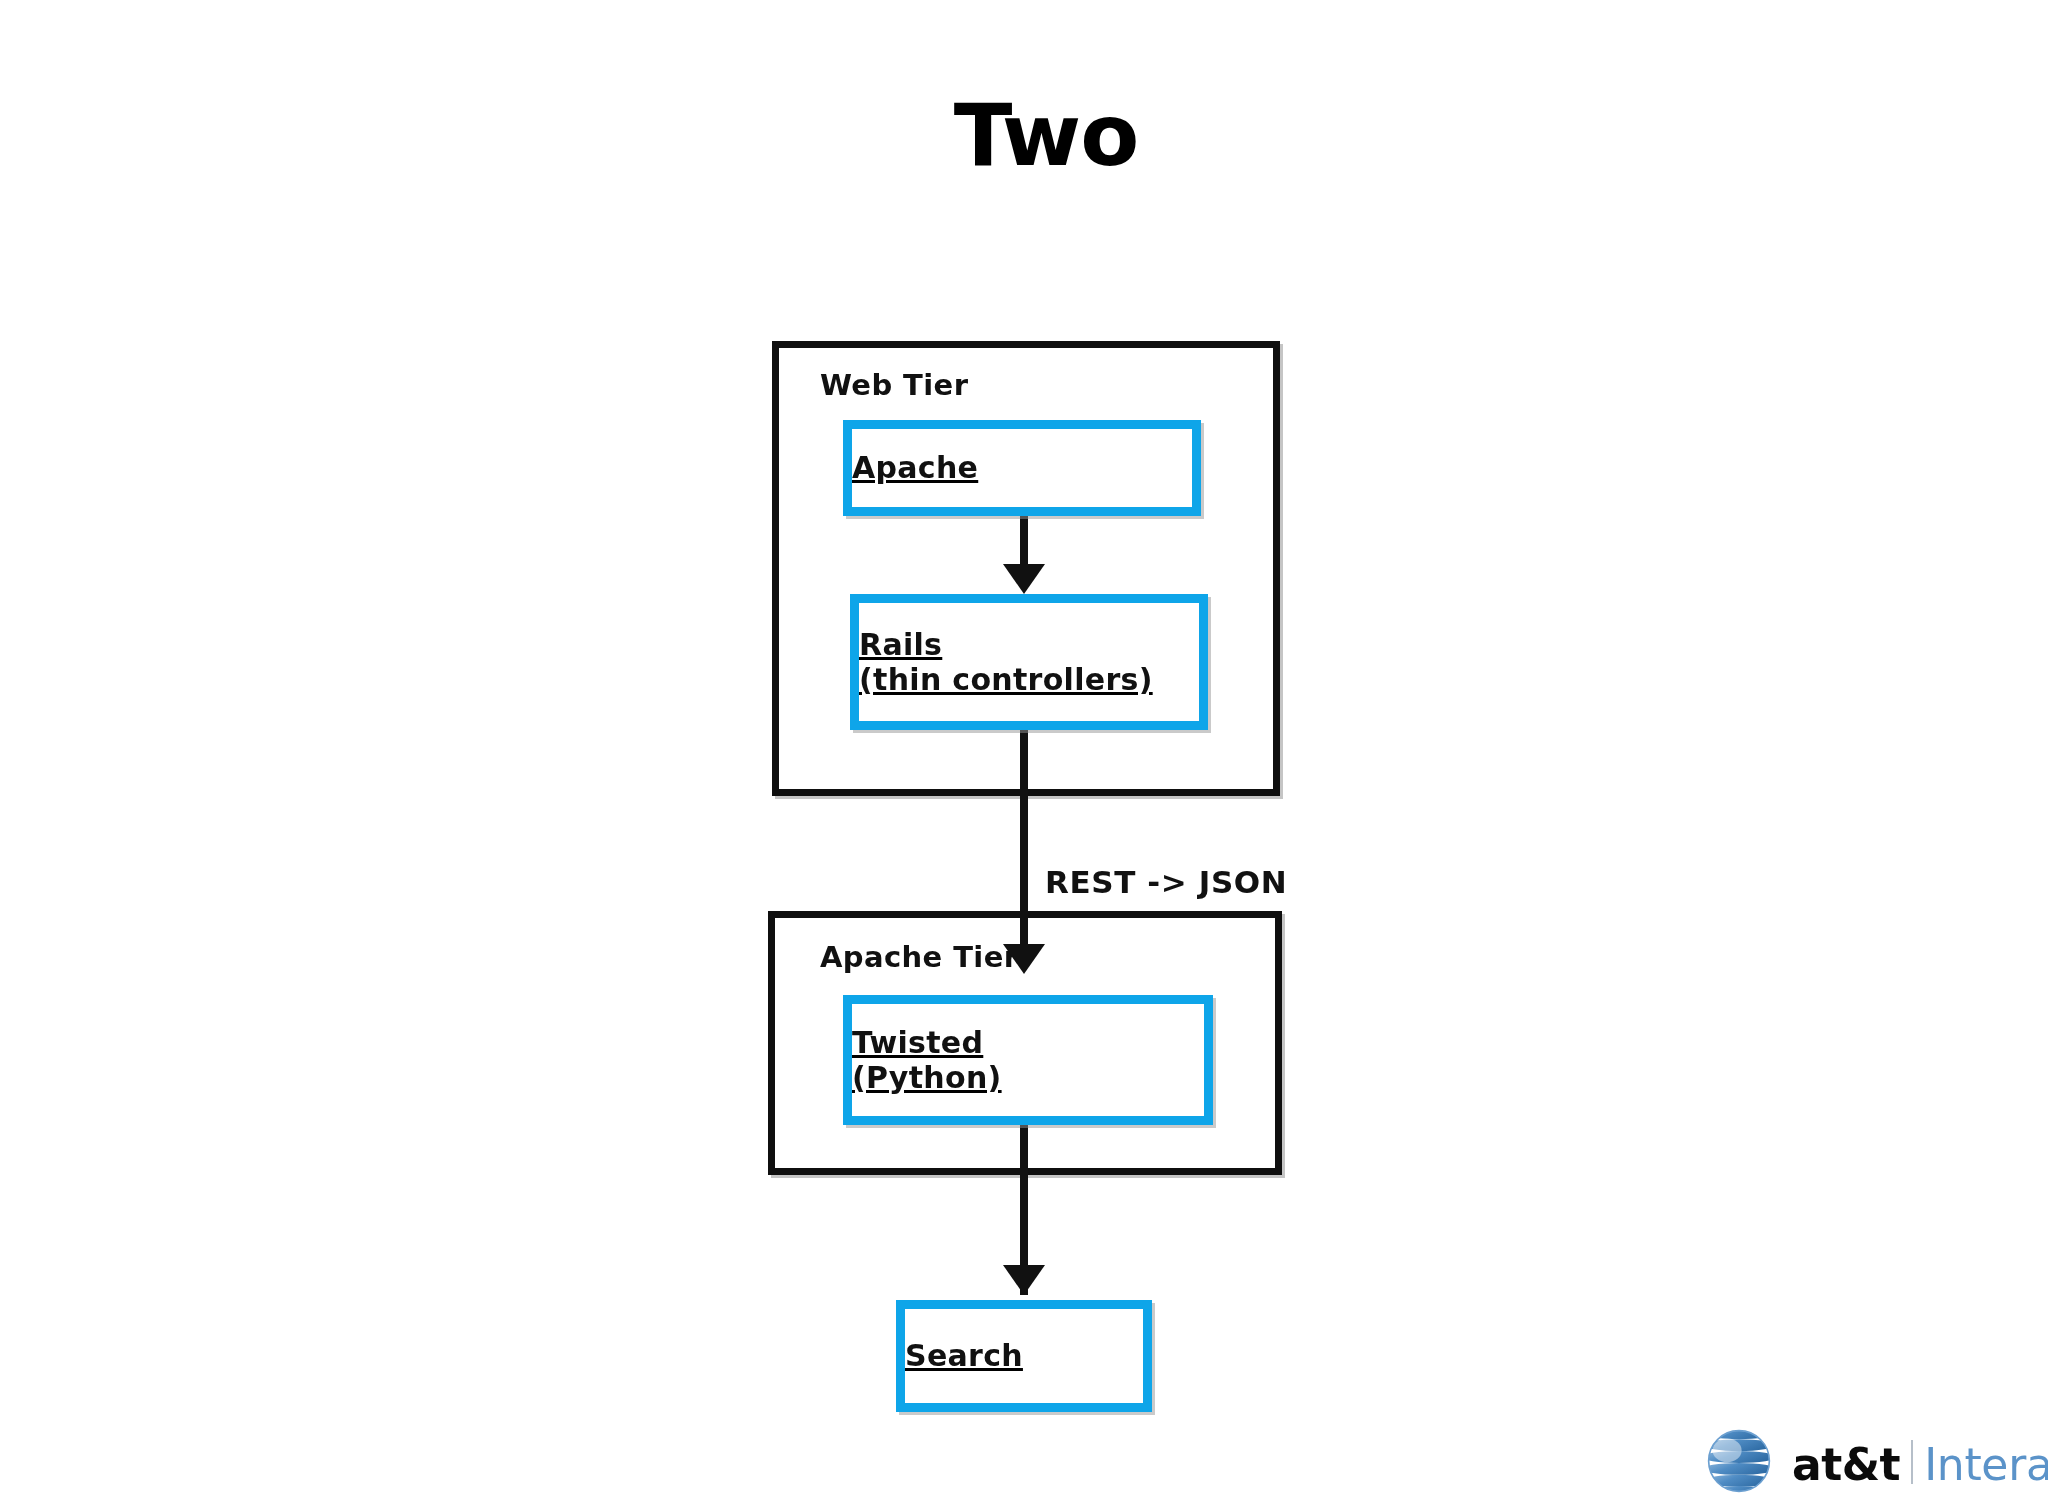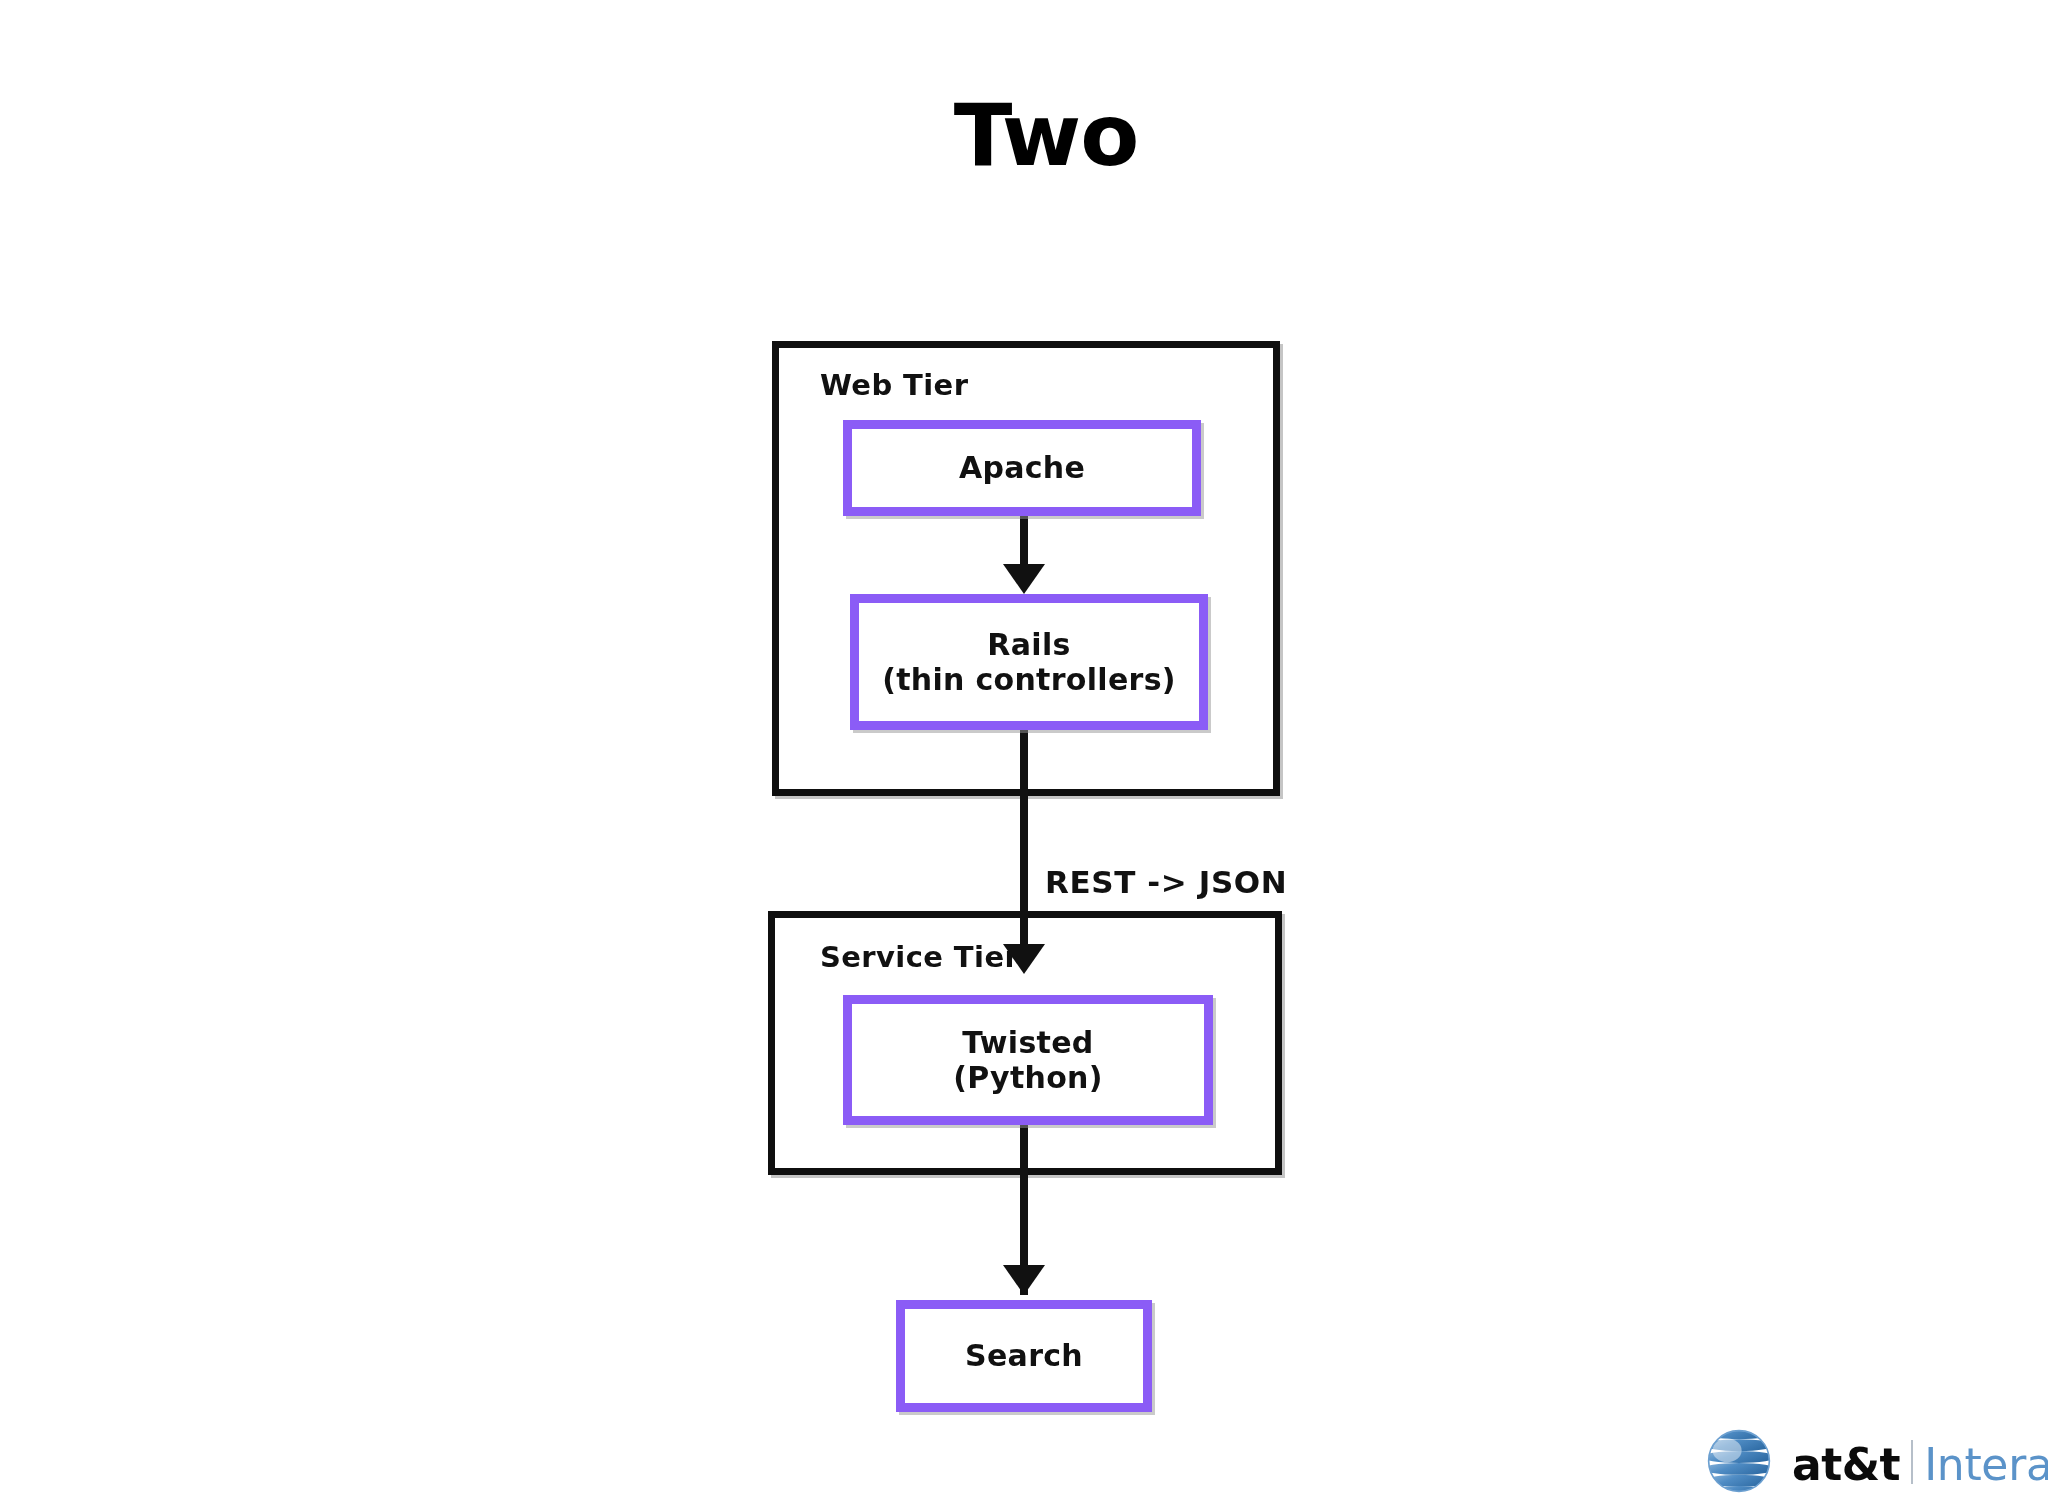--- a/index.html
+++ b/index.html
@@ -54,27 +54,28 @@
     color: #111111;
     white-space: nowrap;
     z-index: 6;
     margin-left: 20px;
   }
 
   .node-box {
     position: absolute;
     box-sizing: border-box;
     background: #ffffff;
-    border: 9px solid #8b5cf6;
+    border: 9px solid #0ea5e9;
     box-shadow: 3px 3px 0 0 rgba(150,150,150,0.5);
     display: flex;
     flex-direction: column;
-    align-items: center;
+    align-items: flex-start;
     justify-content: center;
     z-index: 5;
+    text-decoration: underline;
   }
   .node-line {
     font-size: 30px;
     font-weight: bold;
     line-height: 1.18;
     letter-spacing: 0.3px;
     color: #111111;
     white-space: nowrap;
     text-align: center;
   }
@@ -172,21 +173,21 @@
   <div class="node-box" style="left:850px; top:594px; width:358px; height:136px;">
     <div class="node-line">Rails</div>
     <div class="node-line">(thin controllers)</div>
   </div>
 
   <div class="conn-line" style="left:1020px; top:730px; height:225px;"></div>
   <div class="conn-head" style="left:1003px; top:944px;"></div>
   <div class="edge-label" style="left:1045px; top:864px;">REST -&gt; JSON</div>
 
   <div class="tier-box" style="left:768px; top:911px; width:514px; height:264px;"></div>
-  <div class="tier-label" style="left:800px; top:940px;">Service Tier</div>
+  <div class="tier-label" style="left:800px; top:940px;">Apache Tier</div>
 
   <div class="node-box" style="left:843px; top:995px; width:370px; height:130px;">
     <div class="node-line">Twisted</div>
     <div class="node-line">(Python)</div>
   </div>
 
   <div class="conn-line" style="left:1020px; top:1125px; height:170px;"></div>
   <div class="conn-head" style="left:1003px; top:1265px;"></div>
 
   <div class="node-box" style="left:896px; top:1300px; width:256px; height:112px;">

